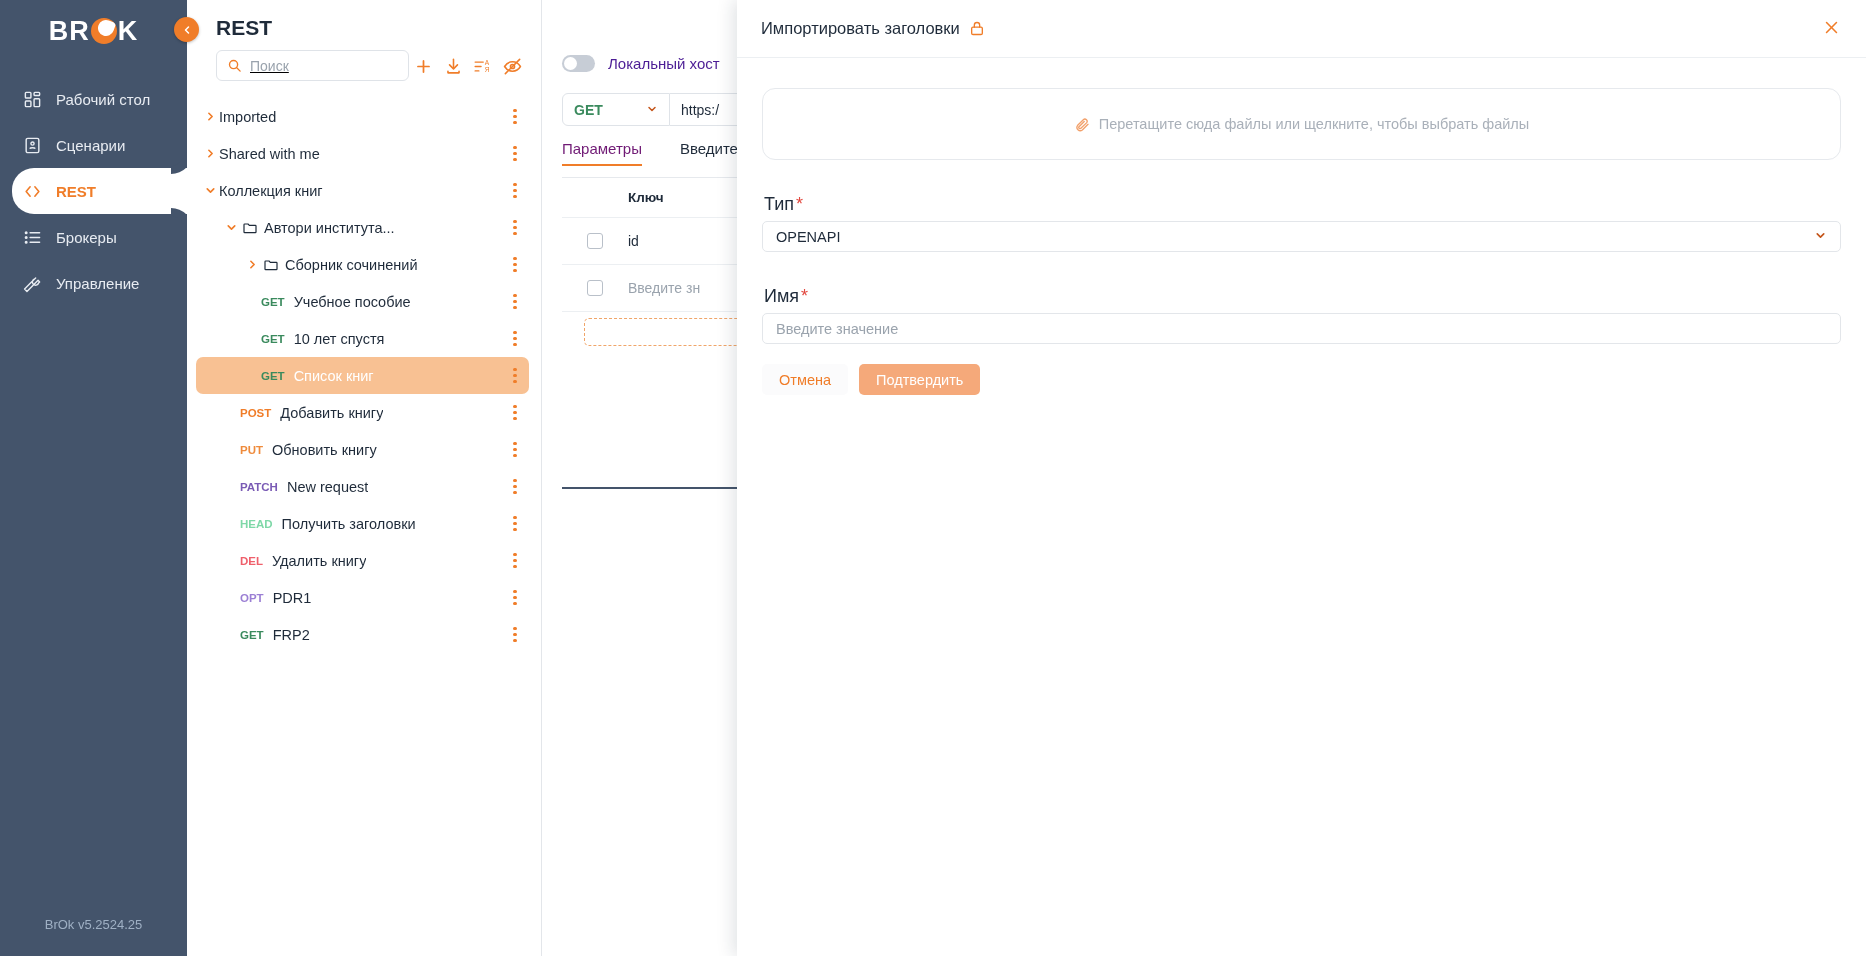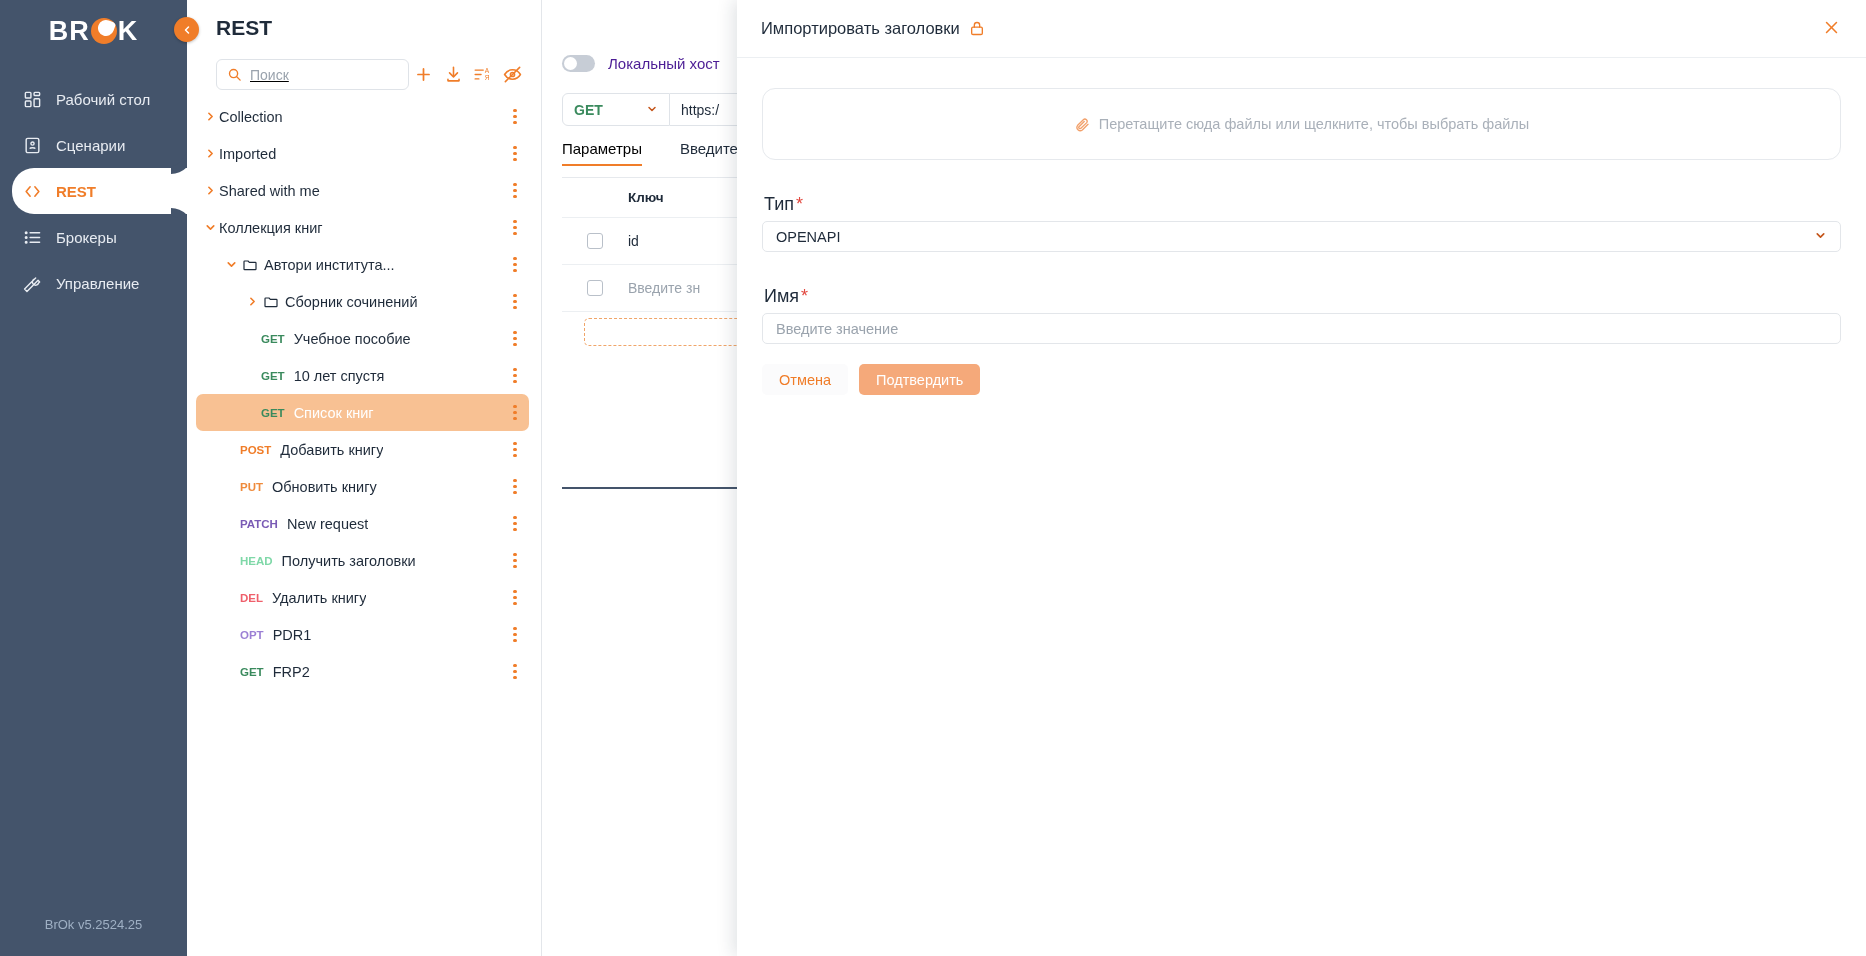--- a/index.html
+++ b/index.html
@@ -69,21 +69,21 @@
     color: #9fb0c4; font-size: 13px;
   }
 
   
   .treepanel {
     position: absolute; left: 187px; top: 0; width: 355px; height: 956px;
     background: #ffffff; border-right: 1px solid #e3e6ea;
     display: flex; flex-direction: column;
   }
   .tp-title { font-size: 21px; color: #1f2b3a; font-weight: bold; padding: 16px 0 10px 29px; }
-  .tp-toolbar { display: flex; align-items: flex-end; gap: 0; padding: 0 14px 0 29px; height: 40px; text-decoration: underline; }
+  .tp-toolbar { display: flex; align-items: flex-start; gap: 0; padding: 0 14px 0 29px; height: 40px; text-decoration: underline; }
   .searchbox {
     flex: 0 0 193px; height: 31px; border: 1px solid #dfe3e8; border-radius: 6px;
     display: flex; align-items: center; gap: 8px; padding: 0 10px; background:#fff;
   }
   .searchbox input {
     border: none; outline: none; font-size: 14px; color: #333; width: 100%;
     font-family: "Liberation Sans", sans-serif; background: transparent;
   }
   .searchbox input::placeholder { color: #9aa3ad; }
   .tool-ic {
@@ -136,21 +136,21 @@
   }
   .methodsel .mc { color: #c4551a; font-size: 11px; }
   .urlinput {
     width: 340px; height: 33px; border: 1px solid #dfe3e8; border-left: none;
     border-radius: 0 6px 6px 0; padding: 0 11px; font-size: 14px; color: #1f2b3a;
     display: flex; align-items: center; background: #fff;
   }
 
   .tabs { position: absolute; left: 20px; top: 140px; display: flex; gap: 38px; }
   .tab { font-size: 15px; color: #1f2b3a; padding-bottom: 9px; cursor: pointer; position: relative; }
-  .tab.active { color: #000000; }
+  .tab.active { color: #701a75; }
   .tab.active::after {
     content: ""; position: absolute; left: 0; right: 0; bottom: 0; height: 2.5px; background: #f07d29;
   }
   .tabsdivider { position: absolute; left: 20px; top: 177px; width: 1500px; height: 1px; background: #e6e9ed; }
 
   .ptable { position: absolute; left: 20px; top: 178px; width: 1300px; }
   .pth { height: 40px; display: flex; align-items: center; font-size: 13.5px; font-weight: bold; color: #1f2b3a; border-bottom: 1px solid #eceff2; }
   .pcol-cb { width: 66px; display: flex; align-items: center; justify-content: center; flex: 0 0 66px; }
   .pcol-key { width: 150px; flex: 0 0 150px; }
   .ptr { height: 47px; display: flex; align-items: center; font-size: 14px; color: #1f2b3a; border-bottom: 1px solid #eceff2; }
@@ -325,33 +325,20 @@
       <div class="tool-ic">
         <svg viewBox="0 0 24 24" fill="none" stroke="currentColor" stroke-width="2" stroke-linecap="round" stroke-linejoin="round">
             <path d="M2 12s3.6-6 10-6 10 6 10 6-3.6 6-10 6S2 12 2 12z"></path>
             <circle cx="12" cy="12" r="2.6"></circle>
             <line x1="3" y1="21" x2="21" y2="3"></line>
           </svg>
       </div>
     </div>
 
     <div class="tree" id="tree">
-        <div class="trow" style="padding-left: 6px;">
-          <span class="chev">
-            <svg viewBox="0 0 24 24" fill="none" stroke="currentColor" stroke-width="3" stroke-linecap="round" stroke-linejoin="round">
-              <polyline points="9 6 15 12 9 18"></polyline>
-            </svg>
-          </span>
-          <span class="tlabel">Collection</span>
-          <span class="kebab">
-            <i></i>
-            <i></i>
-            <i></i>
-          </span>
-        </div>
         <div class="trow" style="padding-left: 6px;">
           <span class="chev">
             <svg viewBox="0 0 24 24" fill="none" stroke="currentColor" stroke-width="3" stroke-linecap="round" stroke-linejoin="round">
               <polyline points="9 6 15 12 9 18"></polyline>
             </svg>
           </span>
           <span class="tlabel">Imported</span>
           <span class="kebab">
             <i></i>
             <i></i>

